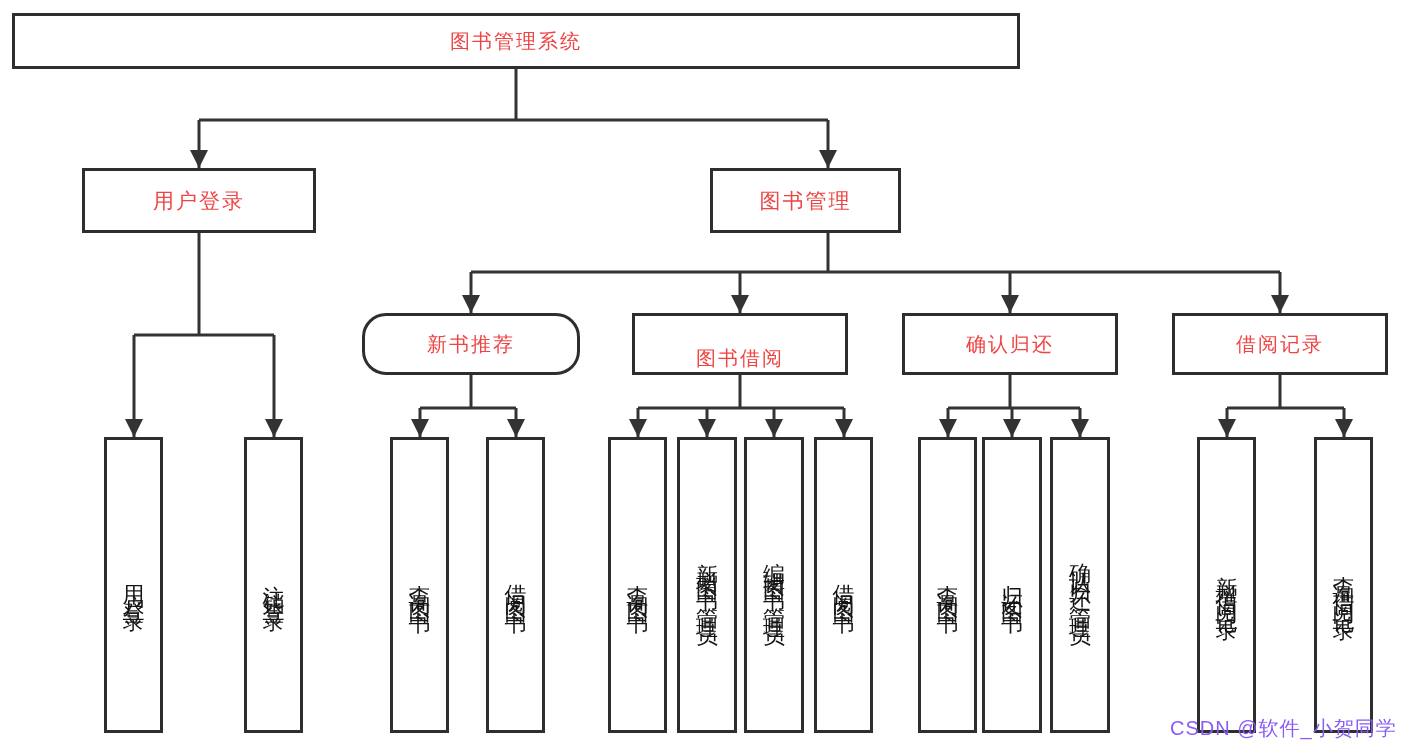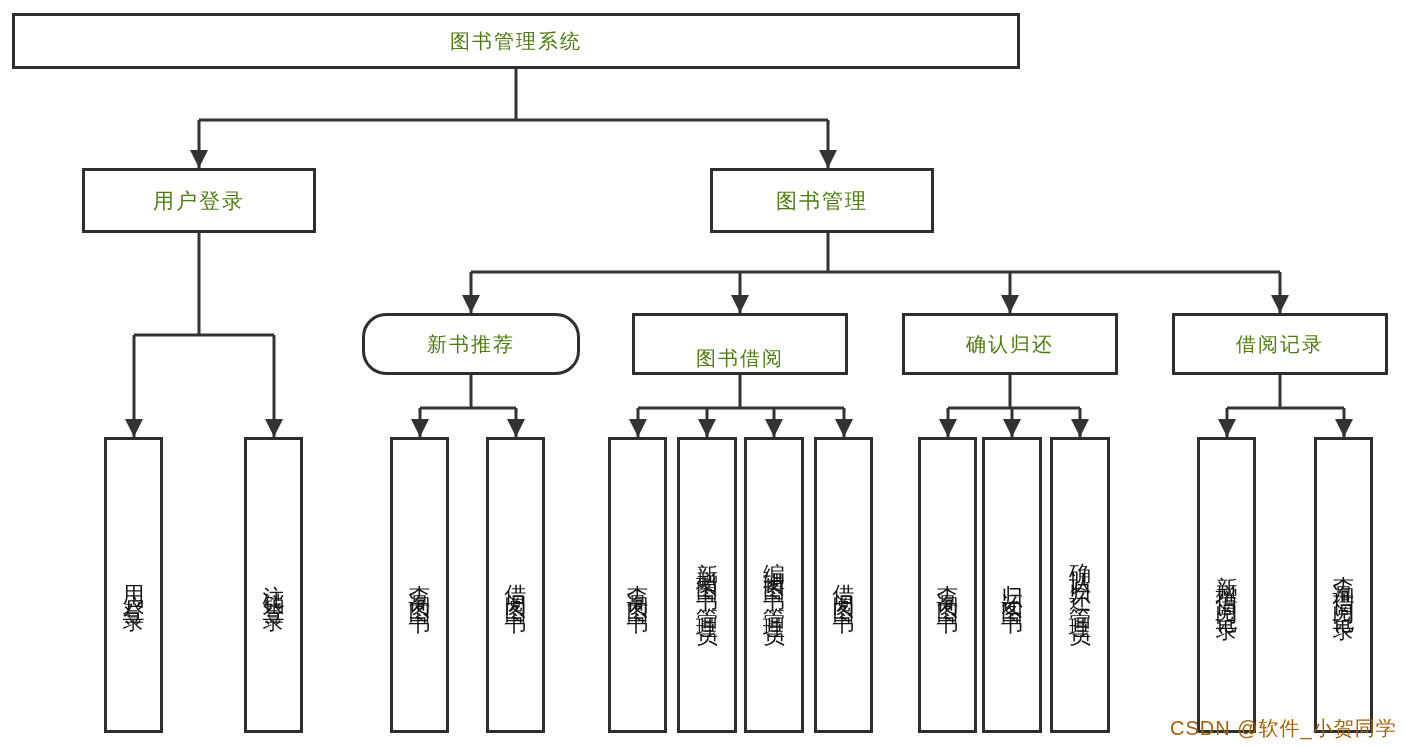--- a/index.html
+++ b/index.html
@@ -16,42 +16,42 @@
     box-sizing:border-box;
     border:3px solid #2e2e2e;
     background:#ffffff;
     display:flex;
     align-items:center;
     justify-content:center;
     z-index:2;
   }
   .h-label{
     font-size:20px;
-    color:#4d7c0f;
+    color:#ef4444;
     letter-spacing:2px;
     white-space:nowrap;
   }
   .root .h-label{font-size:20px;}
   .lvl2 .h-label{font-size:21px;}
   .v-label{
     writing-mode:vertical-rl;
     text-orientation:mixed;
     font-size:22px;
     line-height:1;
     letter-spacing:9px;
     color:#151515;
   }
   .leaf{width:59px;top:437px;height:296px;}
   .lvl2{top:168px;height:65px;}
   .lvl3{top:313px;height:62px;width:216px;}
   .watermark{
     position:absolute;
     left:1170px;top:715px;
     font-size:20px;
-    color:#a16207;
+    color:#8b5cf6;
     letter-spacing:1px;
     z-index:3;
     white-space:nowrap;
   }
 </style>
 </head>
 <body>
 
 <div class="canvas">
 
@@ -98,21 +98,21 @@
     </g>
   </svg>
 
   <div class="node root" style="left:12px;top:13px;width:1008px;height:56px;">
     <span class="h-label">图书管理系统</span>
   </div>
 
   <div class="node lvl2" style="left:82px;width:234px;">
     <span class="h-label">用户登录</span>
   </div>
-  <div class="node lvl2" style="left:710px;width:224px;">
+  <div class="node lvl2" style="left:710px;width:191px;">
     <span class="h-label">图书管理</span>
   </div>
 
   <div class="node lvl3" style="left:362px;width:218px;border-radius:24px;">
     <span class="h-label">新书推荐</span>
   </div>
   <div class="node lvl3" style="left:632px;align-items:flex-end;">
     <span class="h-label">图书借阅</span>
   </div>
   <div class="node lvl3" style="left:902px;">

